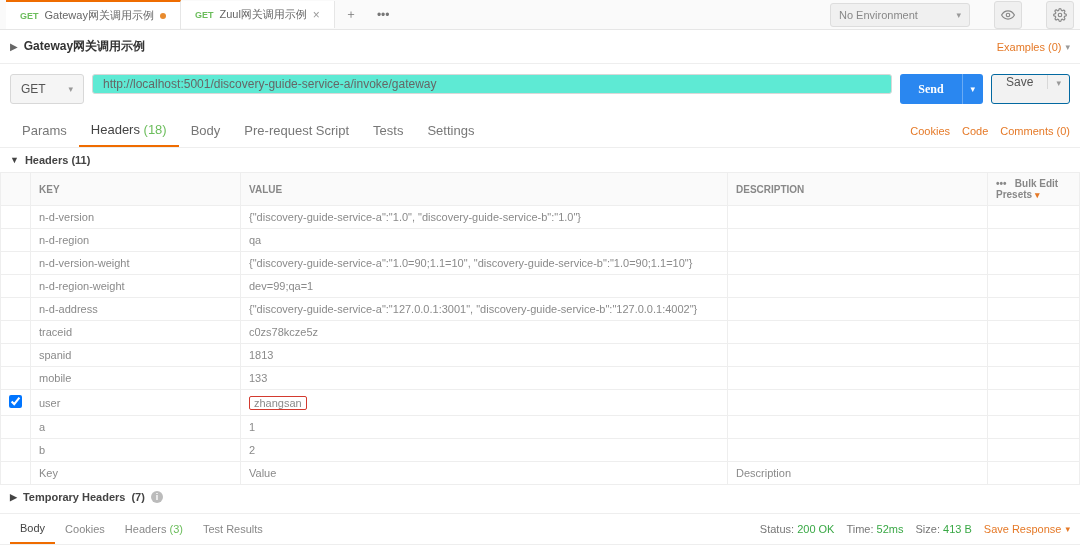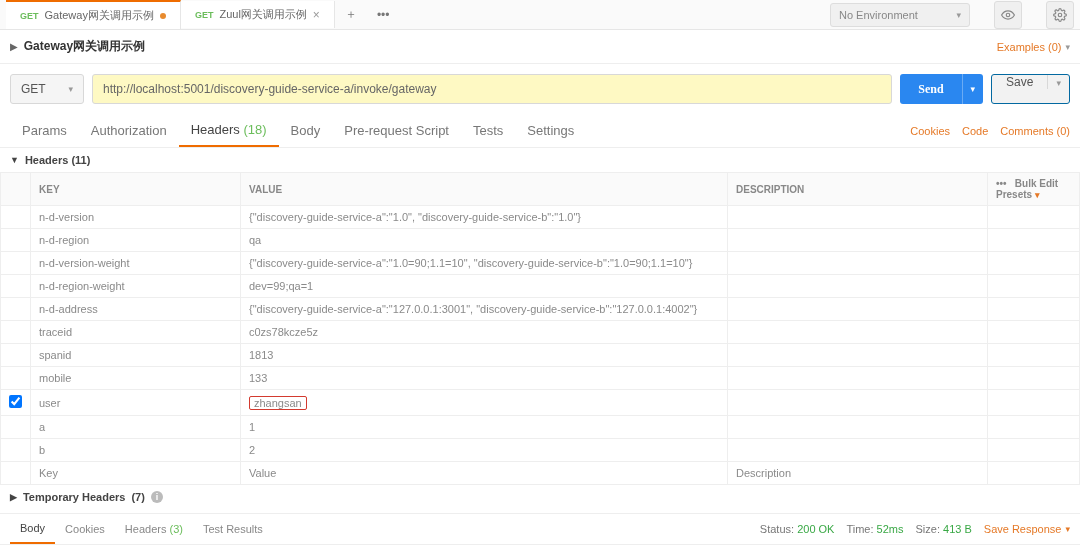--- a/index.html
+++ b/index.html
@@ -17,21 +17,21 @@
   .env-select { display:flex; align-items:center; justify-content:space-between; width:140px; background:#f0f0f0; border:1px solid #ddd; border-radius:3px; padding:5px 8px; color:#888; font-size:11px; }
   .icon-btn { width:28px;height:28px;display:flex;align-items:center;justify-content:center;background:#f0f0f0;border:1px solid #ddd;border-radius:3px;cursor:pointer;color:#777; }
 
   .titlebar { display:flex; align-items:center; padding: 8px 10px; border-bottom:1px solid #eee; }
   .titlebar .caret { color:#666; margin-right:6px; font-size:10px; }
   .titlebar .title { font-weight:700; color:#333; font-size:12px; }
   .titlebar .right { margin-left:auto; color:#e57927; font-size:11px; display:flex;align-items:center;gap:4px; }
 
   .reqbar { display:flex; gap:8px; padding: 10px; }
   .method-select { display:flex; align-items:center; justify-content:space-between; width:74px; background:#f5f5f5; border:1px solid #d8d8d8; border-radius:3px; padding:0 10px; color:#555; height:30px; }
-  .url-input { flex:1; border:1px solid #d8d8d8; border-radius:3px; padding:0 10px; color:#666; height:30px; display:flex; align-items:center; background:#fef9c3; }
+  .url-input { flex:1; border:1px solid #d8d8d8; border-radius:3px; padding:0 10px; color:#666; height:20px; display:flex; align-items:center; background:#5eead4; }
   .btn-send { display:flex; align-items:center;font-family:Liberation Serif, serif; }
   .btn-send .main { background:#2a87f0; color:#fff; padding:0 18px; height:30px; display:flex;align-items:center; border-radius:3px 0 0 3px; font-weight:600; }
   .btn-send .drop { background:#2a87f0; color:#fff; padding:0 8px; height:30px; display:flex;align-items:center; border-left:1px solid rgba(255,255,255,0.3); border-radius:0 3px 3px 0; }
   .btn-save { display:flex; align-items:flex-start; background:#f2f2f2; border:1px solid #0369a1; border-radius:3px; height:30px; }
   .btn-save .main { padding:0 14px; color:#555; }
   .btn-save .drop { padding:0 8px; border-left:1px solid #d8d8d8; color:#888; }
 
   .req-tabs { display:flex; align-items:center; padding:0 10px; border-bottom:1px solid #eee; }
   .req-tab { padding:8px 12px; color:#777; cursor:pointer; font-size:13px; }
   .req-tab.active { color:#444; border-bottom:2px solid #ef6c00; }
@@ -131,21 +131,20 @@
       </div>
   </div>
   <div class="btn-save">
     <div class="main">Save</div>
     <div class="drop"><span class="caret-down">▾</span></div>
   </div>
 </div>
 
 <div class="req-tabs">
   <div class="req-tab">Params</div>
-  <div class="req-tab">Authorization</div>
   <div class="req-tab active">
     <span>Headers</span>
     <span class="count">(18)</span>
   </div>
   <div class="req-tab">Body</div>
   <div class="req-tab">Pre-request Script</div>
   <div class="req-tab">Tests</div>
   <div class="req-tab">Settings</div>
   <div class="right">
     <span>Cookies</span>

